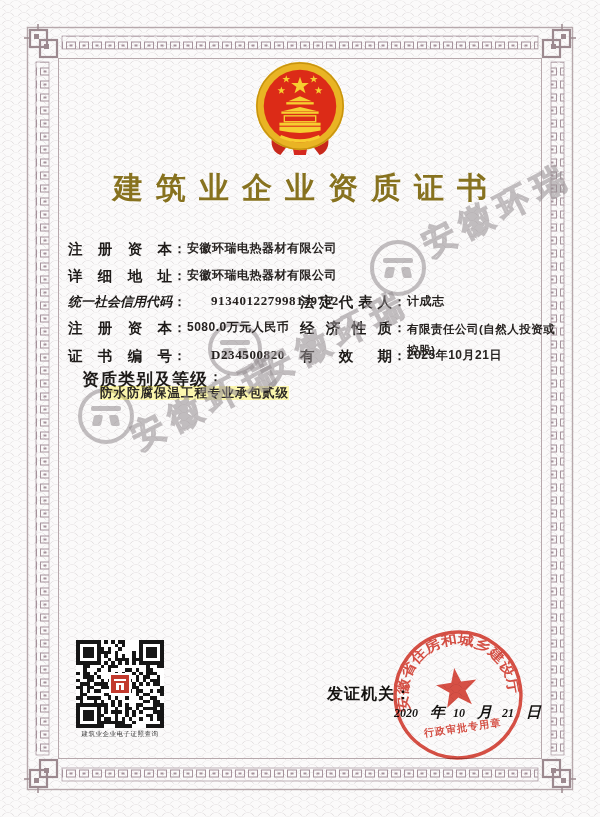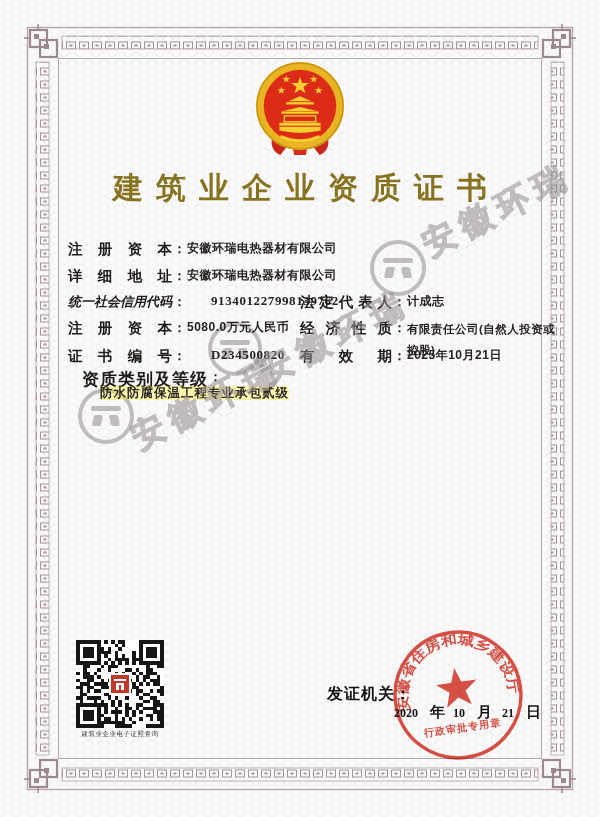--- a/index.html
+++ b/index.html
@@ -35,21 +35,21 @@
   .quali-val{font-weight:bold;font-size:12.5px;letter-spacing:1px;color:#2b2724;
              background:linear-gradient(rgba(255,241,0,.30),rgba(255,241,0,.30));}
   .qr-block{position:absolute;left:74px;top:640px;width:92px;text-align:center;z-index:2;}
   .qr-block svg{background:#ffffff;display:block;margin:0 auto;}
   .qr-caption{margin-top:2px;font-size:6.5px;color:#3a3a3a;letter-spacing:.5px;white-space:nowrap;}
   .issuer{position:absolute;left:327px;top:684px;z-index:2;font-weight:bold;font-size:16px;
           color:#141210;letter-spacing:1px;}
   .date-line{position:absolute;left:394px;top:703px;z-index:2;color:#141210;white-space:nowrap;}
   .date-line .dnum{font-family:"Liberation Serif","DejaVu Serif",serif;font-size:12px;font-weight:bold;}
   .date-line .dcjk{font-size:15px;font-weight:bold;}
-  .date-line span{display:inline-block;}
+  .date-line span{display:inline-block;font-style:italic;}
   .gap-a{width:12px;} .gap-b{width:8px;} .gap-c{width:12px;} .gap-d{width:10px;} .gap-e{width:12px;}
   .seal{position:absolute;left:387px;top:624px;width:142px;height:142px;z-index:5;
         opacity:.88;mix-blend-mode:multiply;transform:rotate(-8deg);}
   .wm{position:absolute;z-index:3;pointer-events:none;}
   .wm-text{
     font-size:33px;font-weight:bold;letter-spacing:8px;white-space:nowrap;
     color:rgba(255,255,255,.05);
     -webkit-text-stroke:1.3px rgba(146,138,142,.55);
     transform:rotate(-27deg);transform-origin:left center;display:inline-block;
   }

